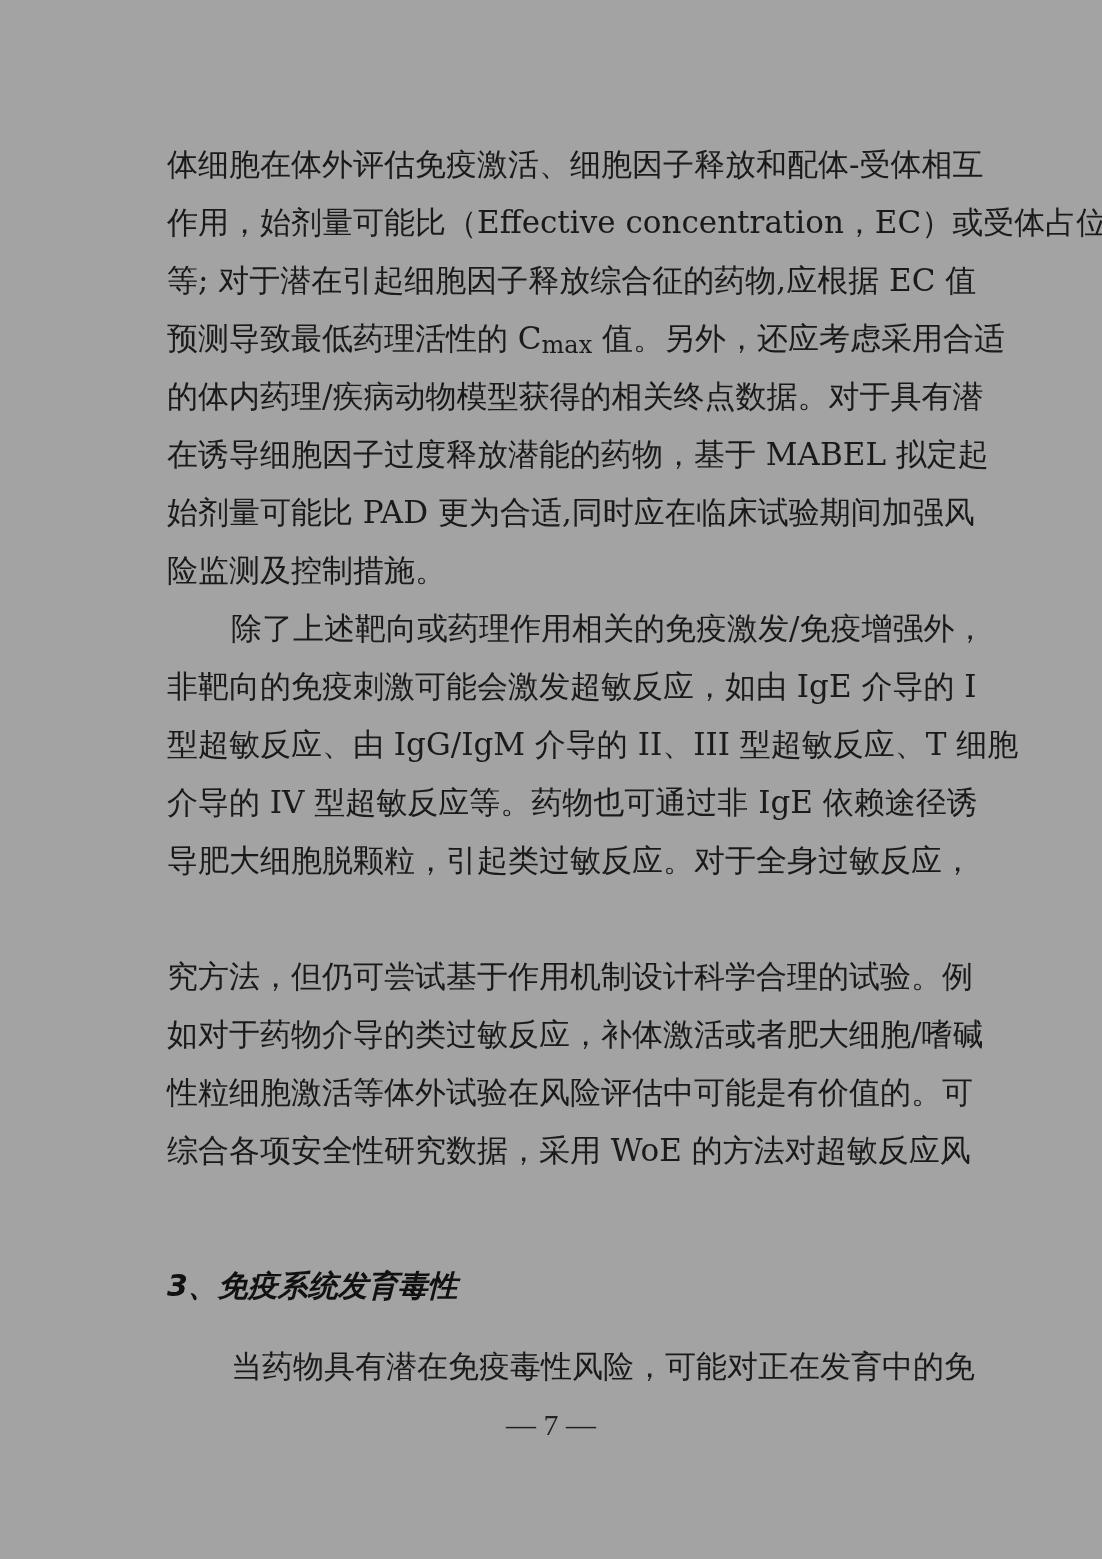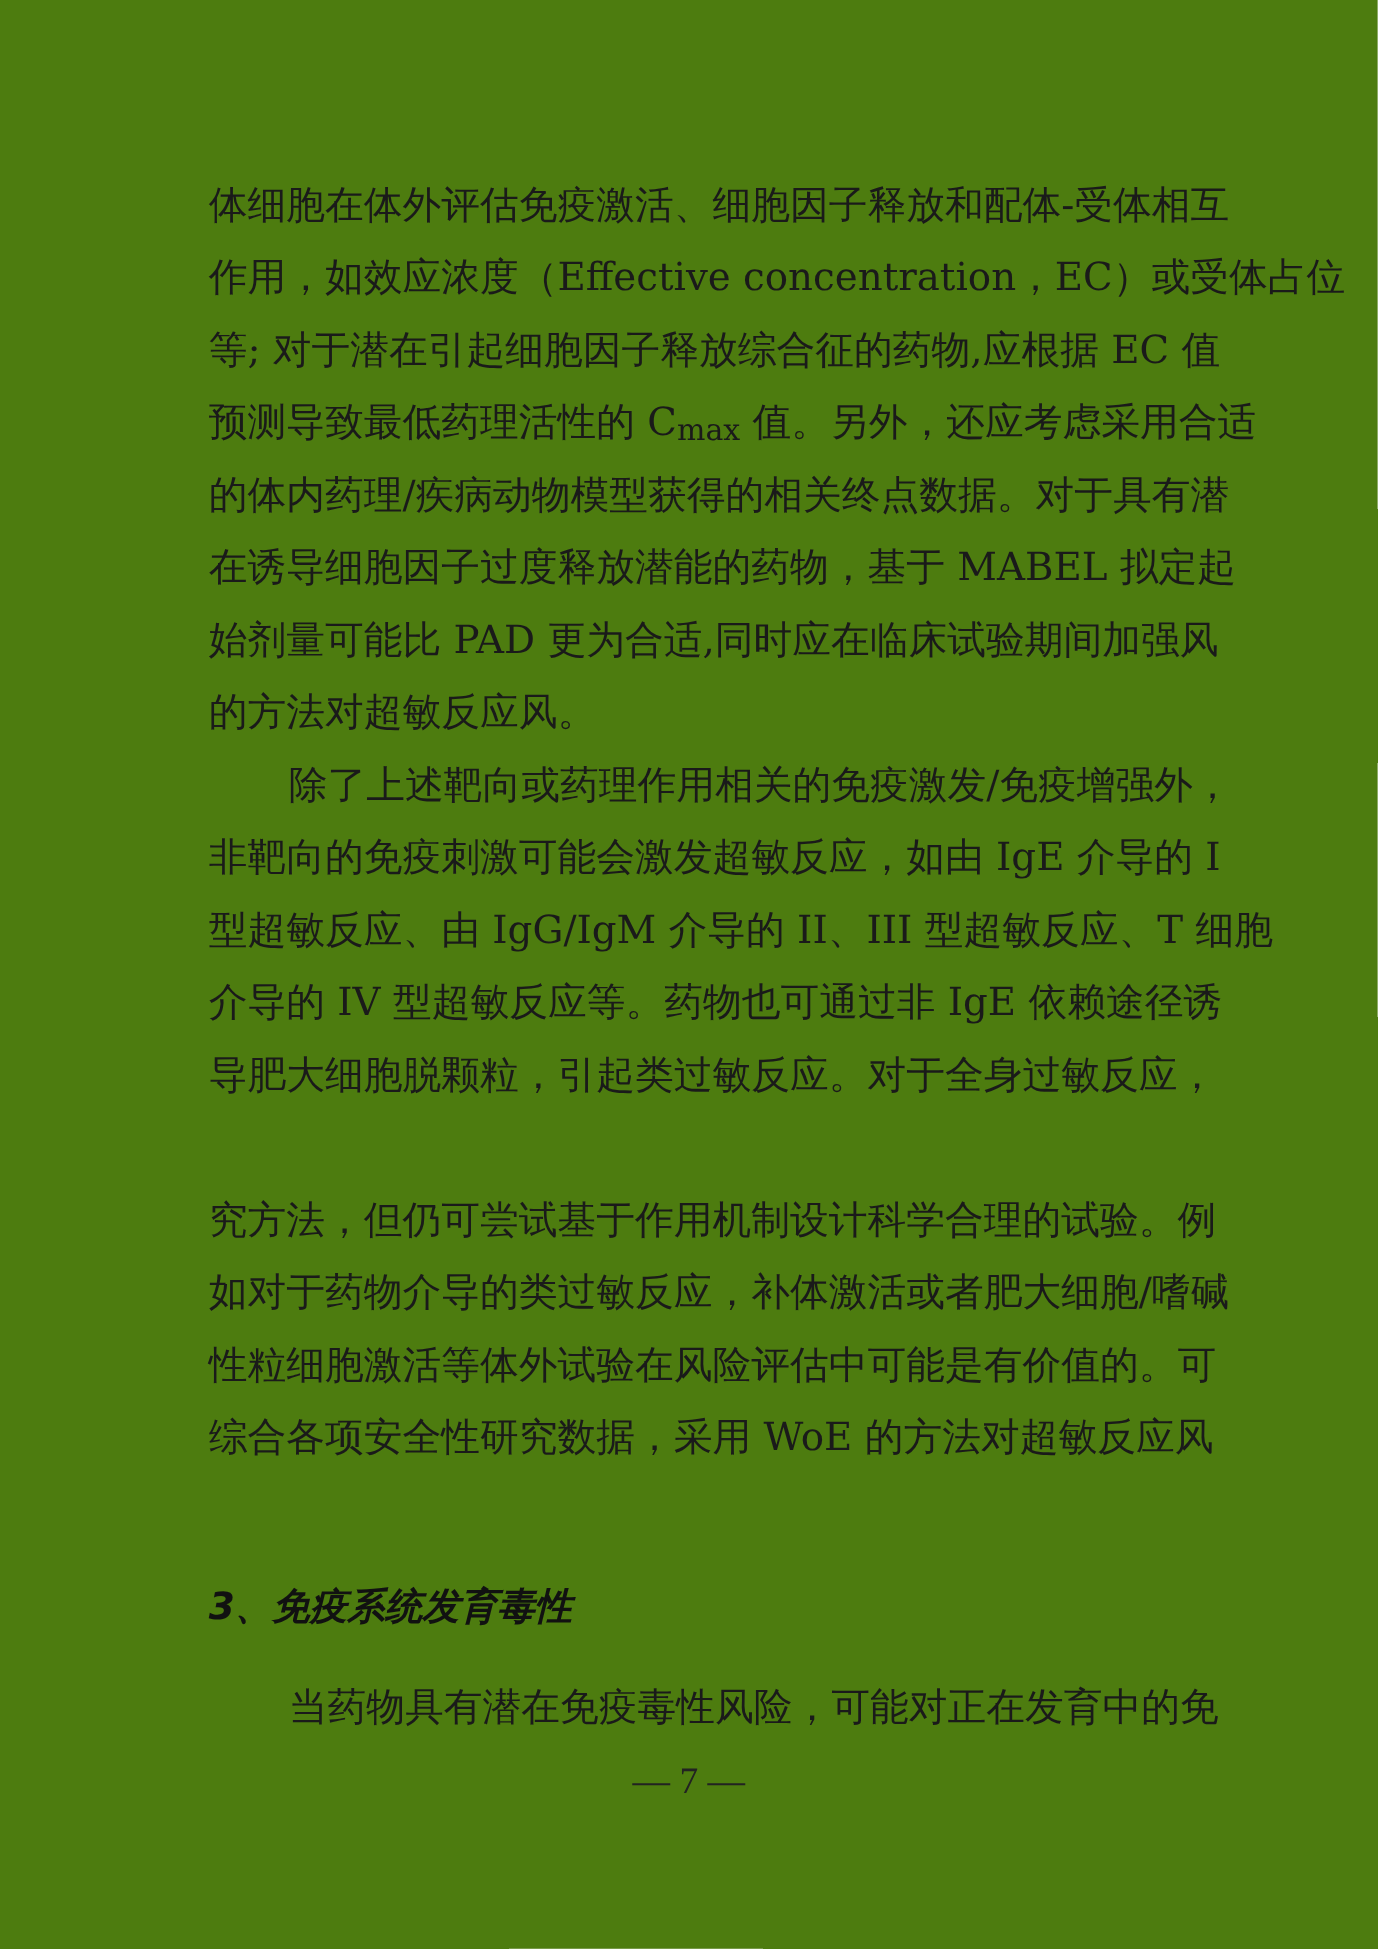--- a/index.html
+++ b/index.html
@@ -1,17 +1,17 @@
 <!DOCTYPE html>
 <html><head>
 <meta charset="utf-8">
 <style>
   html, body { margin:0; padding:0; background:#ffffff; }
   body { width:1102px; height:1559px; position:relative; overflow:hidden; }
-  .page { position:absolute; left:0; top:0; width:1102px; height:1559px; background:#4d7c0f; }
+  .page { position:absolute; left:0; top:0; width:1102px; height:1559px; background:#a3a3a3; }
   .line {
     position:absolute; left:167px; width:768px;
     font-family: "DejaVu Serif", "Liberation Serif", serif;
     font-size:31px; line-height:40px; color:#1a1a1a;
     white-space:nowrap;
     text-align: justify; text-align-last: justify;
   }
   .line.last { text-align-last:left; }
   .line.indent { left:231px; width:704px; }
   .heading {
@@ -27,27 +27,27 @@
     font-size:30px; color:#222;
   }
   sub.small { font-size:24px; vertical-align:baseline; position:relative; top:4px; }
 </style>
 </head>
 <body>
 
 <div class="page">
 
   <div class="line" style="top:144px">体细胞在体外评估免疫激活、细胞因子释放和配体-受体相互</div>
-  <div class="line" style="top:202px">作用，如效应浓度（Effective concentration，EC）或受体占位</div>
+  <div class="line" style="top:202px">作用，始剂量可能比（Effective concentration，EC）或受体占位</div>
   <div class="line" style="top:260px">等; 对于潜在引起细胞因子释放综合征的药物,应根据 EC 值</div>
   <div class="line" style="top:318px; text-align-last:left;"><span>预测导致最低药理活性的 C</span><sub class="small">max</sub><span> 值。另外，还应考虑采用合适</span></div>
   <div class="line" style="top:376px">的体内药理/疾病动物模型获得的相关终点数据。对于具有潜</div>
   <div class="line" style="top:492px">始剂量可能比 PAD 更为合适,同时应在临床试验期间加强风</div>
   <div class="line" style="top:434px">在诱导细胞因子过度释放潜能的药物，基于 MABEL 拟定起</div>
-  <div class="line last" style="top:550px">的方法对超敏反应风。</div>
+  <div class="line last" style="top:550px">险监测及控制措施。</div>
 
   <div class="line indent" style="top:608px">除了上述靶向或药理作用相关的免疫激发/免疫增强外，</div>
   <div class="line" style="top:666px">非靶向的免疫刺激可能会激发超敏反应，如由 IgE 介导的 I</div>
   <div class="line" style="top:724px">型超敏反应、由 IgG/IgM 介导的 II、III 型超敏反应、T 细胞</div>
   <div class="line" style="top:840px">导肥大细胞脱颗粒，引起类过敏反应。对于全身过敏反应，</div>
   <div class="line" style="top:782px">介导的 IV 型超敏反应等。药物也可通过非 IgE 依赖途径诱</div>
   <div class="line" style="top:956px">究方法，但仍可尝试基于作用机制设计科学合理的试验。例</div>
   <div class="line" style="top:1014px">如对于药物介导的类过敏反应，补体激活或者肥大细胞/嗜碱</div>
   <div class="line" style="top:1072px">性粒细胞激活等体外试验在风险评估中可能是有价值的。可</div>
   <div class="line" style="top:1130px">综合各项安全性研究数据，采用 WoE 的方法对超敏反应风</div>

